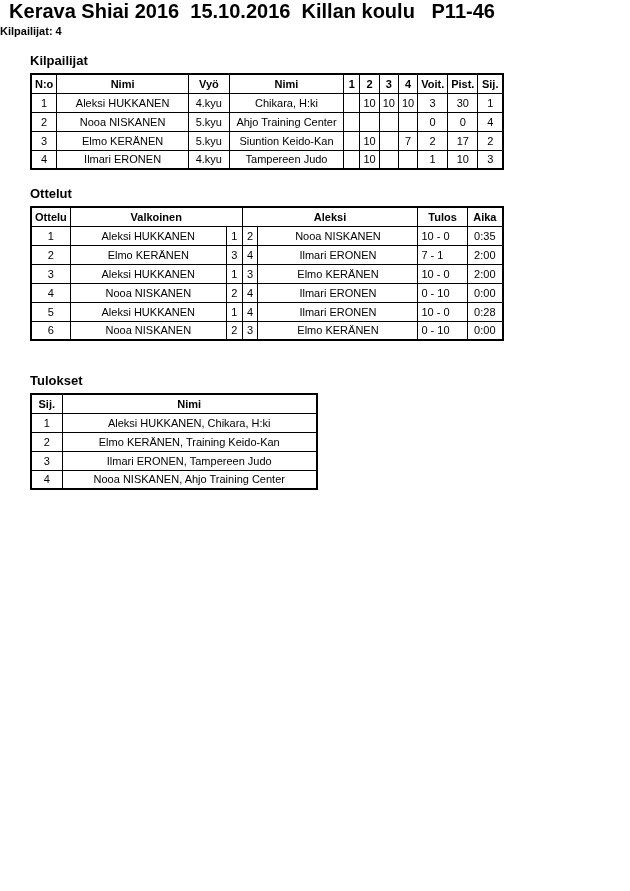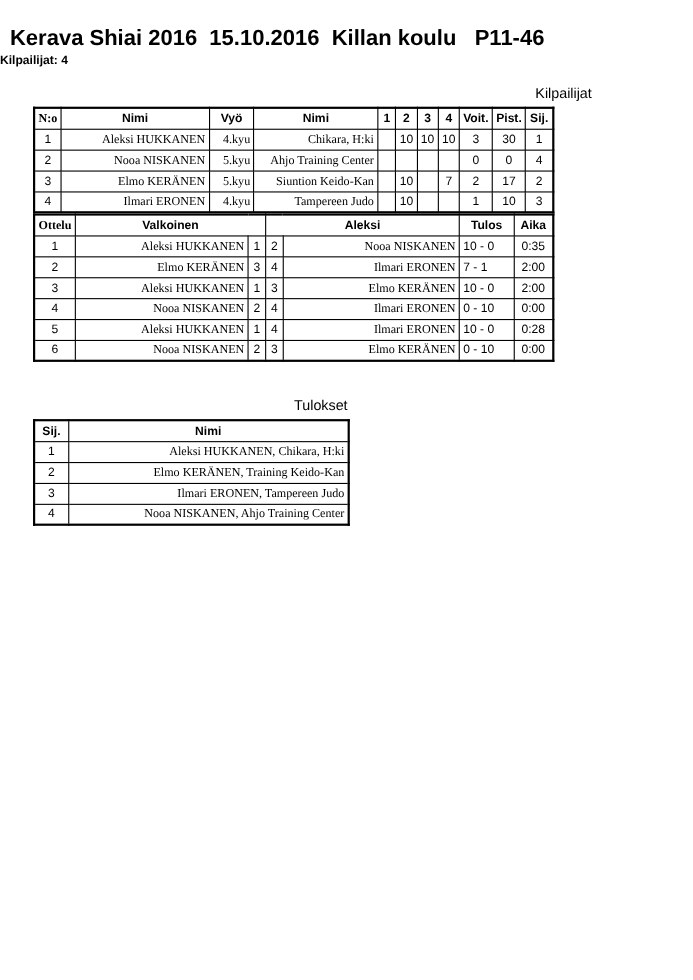--- a/index.html
+++ b/index.html
@@ -4,60 +4,60 @@
 <style>
   * { box-sizing: border-box; margin: 0; padding: 0; }
   html, body { background: #ffffff; }
   body {
     width: 630px; height: 891px;
     font-family: "Liberation Sans", "DejaVu Sans", sans-serif;
     color: #000;
     position: relative;
     overflow: hidden;
   }
-  .page { width: 504px; height: 891px; padding-top: 24px; }
+  .page { width: 504px; height: 891px; }
 
   .doc-title {
     text-align: center;
     font-size: 20px;
     font-weight: bold;
     white-space: pre;
     letter-spacing: 0px;
   }
   .count-label {
     font-size: 11px;
     font-weight: bold;
     margin: 2px 36px 0 0;
   }
 
   .section-heading {
     font-size: 13px;
-    font-weight: normal;
-    text-align: right;
+    font-weight: bold;
+    text-align: left;
   }
   .heading-wrap { margin-left: 30px; }
 
   table {
     border-collapse: collapse;
     table-layout: fixed;
     margin-left: 30px;
     border: 2px solid #000;
     background: #fff;
   }
   th, td {
     border: 1px solid #000;
     font-size: 11px;
     padding: 2px 3px;
     height: 19px;
     overflow: hidden;
     white-space: nowrap;
     vertical-align: middle;
   }
   th { font-weight: bold; }
-  .l { text-align: right; font-family: Liberation Serif, serif; }
+  .l { text-align: center; }
   .c { text-align: center; }
   .r { text-align: left; padding-right: 6px; }
 
   #kilpailijat-heading { width: 508px; margin-top: 16px; margin-bottom: 5px; }
   #ottelut-heading     { width: 532px; margin-top: 16px; margin-bottom: 5px; }
   #tulokset-heading    { width: 286px; margin-top: 32px; margin-bottom: 5px; }
 </style>
 </head>
 <body>
 
@@ -146,20 +146,21 @@
           <td class="c">10</td>
           <td class="c"></td>
           <td class="c"></td>
           <td class="c">1</td>
           <td class="c">10</td>
           <td class="c">3</td>
         </tr>
       </tbody>
   </table>
 
+  <div class="heading-wrap section-heading" id="ottelut-heading">Ottelut</div>
 
   <table>
     <colgroup>
       <col style="width:37px">
         <col style="width:180px">
         <col style="width:17px">
         <col style="width:17px">
       <col style="width:189px">
         <col style="width:54px">
         <col style="width:38px">

